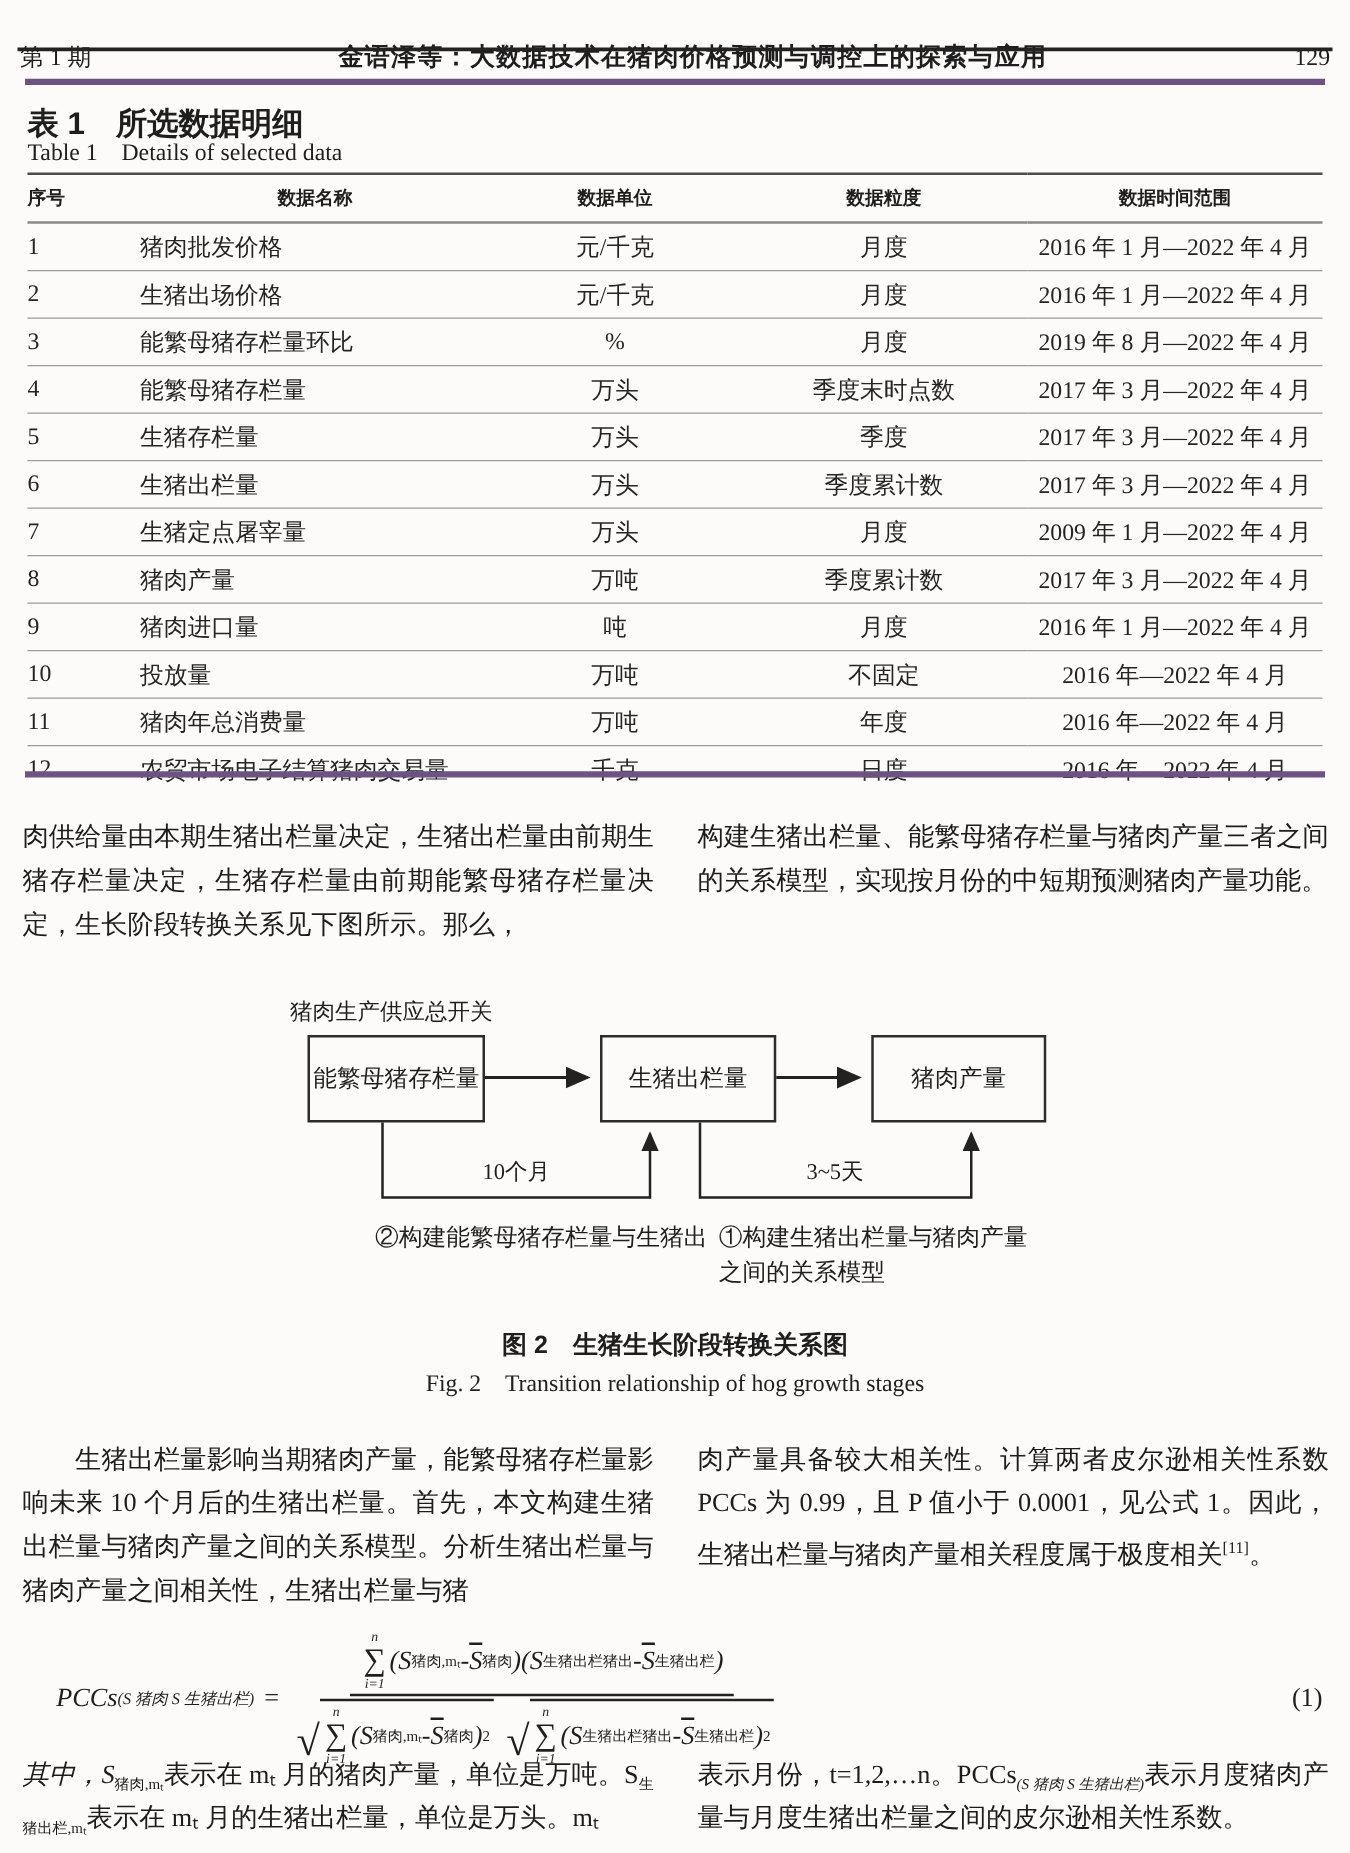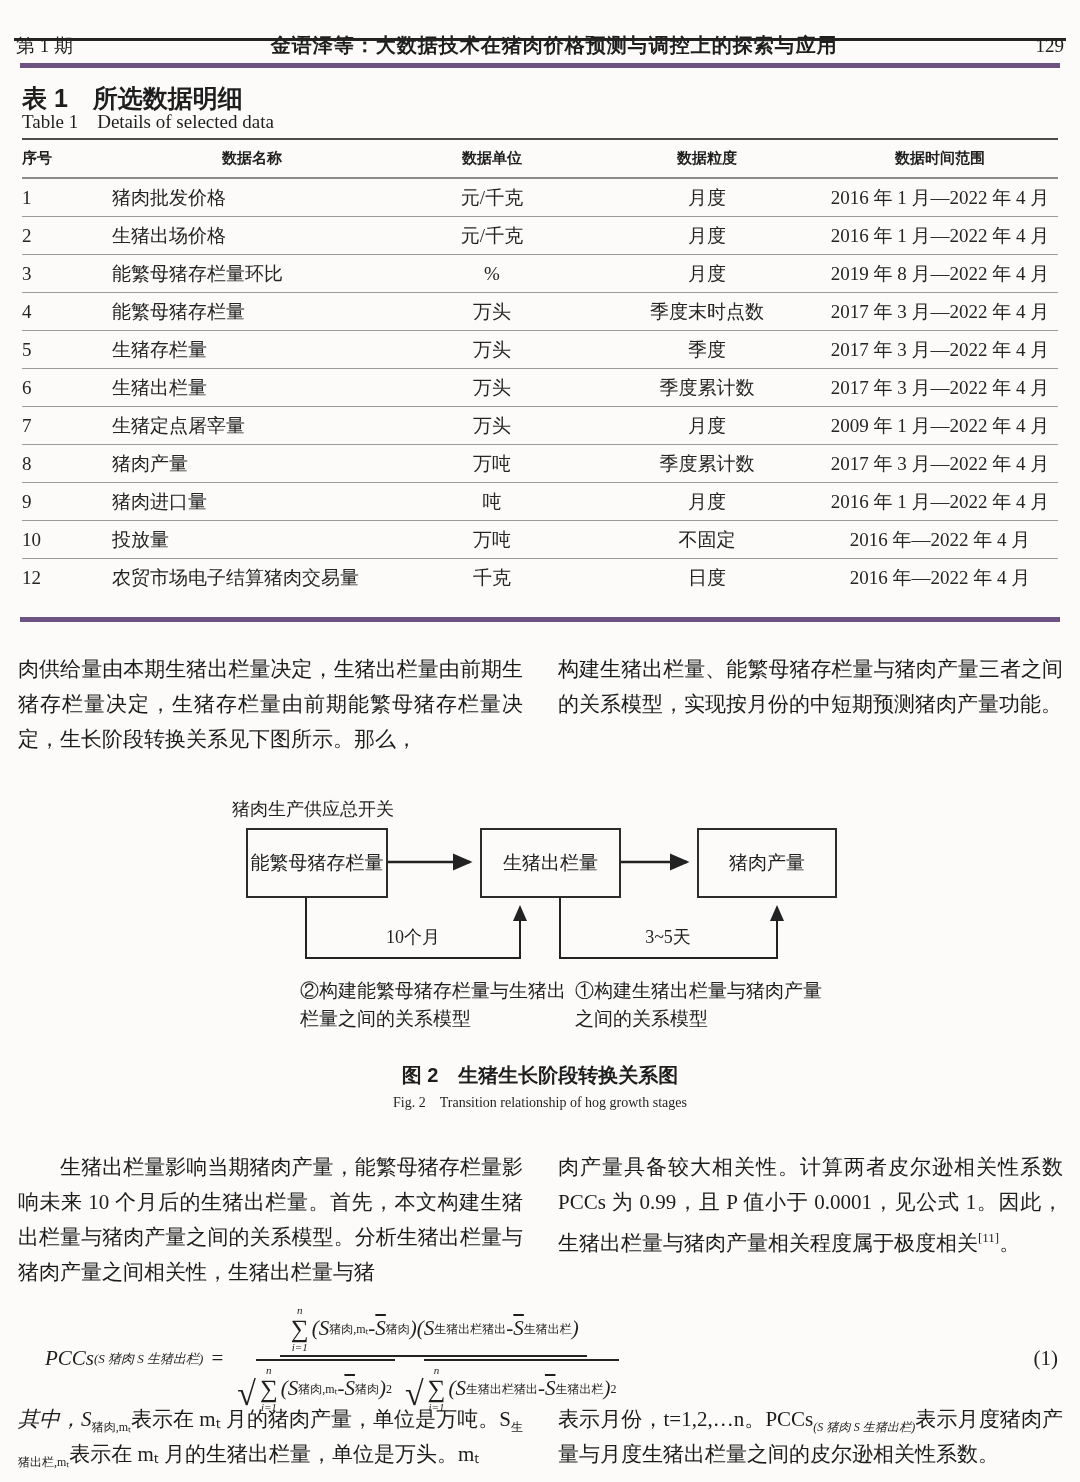--- a/index.html
+++ b/index.html
@@ -50,21 +50,21 @@
   
   .fig{top:795px;left:0;width:864px;height:255px;}
   .fig svg{position:absolute;top:0;left:0;}
   .fbox{position:absolute;border:2px solid #2c2c2c;background:#fcfbfa;
     display:flex;align-items:center;justify-content:center;font-size:19px;}
   .fig-label{position:absolute;font-size:18px;}
   .loop-label{position:absolute;font-size:18px;text-align:center;width:120px;}
   .fig-note{position:absolute;font-size:19px;line-height:28px;}
 
   .figcap-zh{top:1062px;left:0;width:1080px;text-align:center;font-size:20px;}
-  .figcap-en{top:1094px;left:0;width:1080px;text-align:center;font-size:14px;}
+  .figcap-en{top:1094px;left:0;width:1080px;text-align:center;font-size:19px;}
 
   
   .eq{top:1302px;left:45px;right:22px;display:flex;align-items:center;font-size:21px;}
   .it{font-style:italic;}
   sub.s{font-size:12px;line-height:0;}
   .bar{text-decoration:overline;}
   .frac{display:inline-flex;flex-direction:column;align-items:center;margin-left:6px;}
   .num,.den{display:flex;align-items:center;padding:2px 8px;}
   .num{border-bottom:2px solid #222;}
   .sum{display:inline-flex;flex-direction:column;align-items:center;line-height:1;margin:0 3px;}
@@ -164,20 +164,27 @@
         <td class="c1">猪肉进口量</td>
         <td class="c2">吨</td>
         <td class="c3">月度</td>
         <td class="c4">2016 年 1 月—2022 年 4 月</td>
       </tr>
       <tr>
         <td class="c0">10</td>
         <td class="c1">投放量</td>
         <td class="c2">万吨</td>
         <td class="c3">不固定</td>
+        <td class="c4">2016 年—2022 年 4 月</td>
+      </tr>
+      <tr>
+        <td class="c0">11</td>
+        <td class="c1">猪肉年总消费量</td>
+        <td class="c2">万吨</td>
+        <td class="c3">年度</td>
         <td class="c4">2016 年—2022 年 4 月</td>
       </tr>
       <tr>
         <td class="c0">12</td>
         <td class="c1">农贸市场电子结算猪肉交易量</td>
         <td class="c2">千克</td>
         <td class="c3">日度</td>
         <td class="c4">2016 年—2022 年 4 月</td>
       </tr>
     </tbody>
@@ -201,21 +208,20 @@
     <path d="M560,102 L560,163 L777,163 L777,112" fill="none" stroke="#222" stroke-width="2" marker-end="url(#ah)"></path>
   </svg>
   <div class="fig-label" style="left:232px;top:2px;">猪肉生产供应总开关</div>
   <div class="fbox" style="left:246px;top:33px;width:138px;height:66px;">能繁母猪存栏量</div>
   <div class="fbox" style="left:480px;top:33px;width:137px;height:66px;">生猪出栏量</div>
   <div class="fbox" style="left:697px;top:33px;width:136px;height:66px;">猪肉产量</div>
   <div class="loop-label" style="left:353px;top:130px;">10个月</div>
   <div class="loop-label" style="left:608px;top:130px;">3~5天</div>
   <div class="fig-note" style="left:300px;top:182px;">
     <div>②构建能繁母猪存栏量与生猪出</div>
-    <div>栏量之间的关系模型</div>
   </div>
   <div class="fig-note" style="left:575px;top:182px;">
     <div>①构建生猪出栏量与猪肉产量</div>
     <div>之间的关系模型</div>
   </div>
 </div>
 
 <div class="abs figcap-zh cjk-bold">图 2　生猪生长阶段转换关系图</div>
 <div class="abs figcap-en">Fig. 2　Transition relationship of hog growth stages</div>
 

